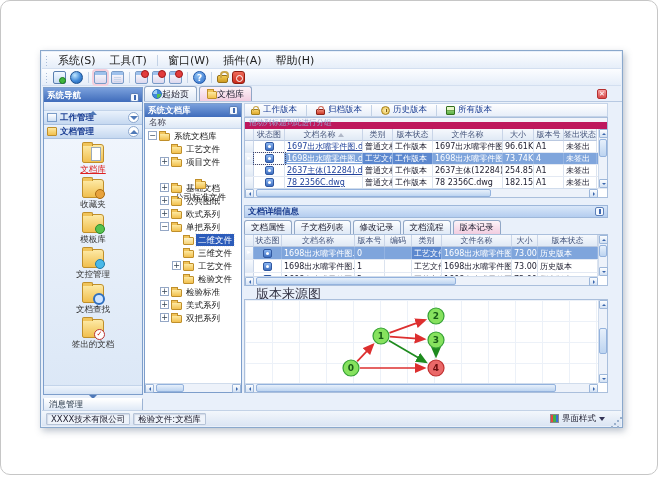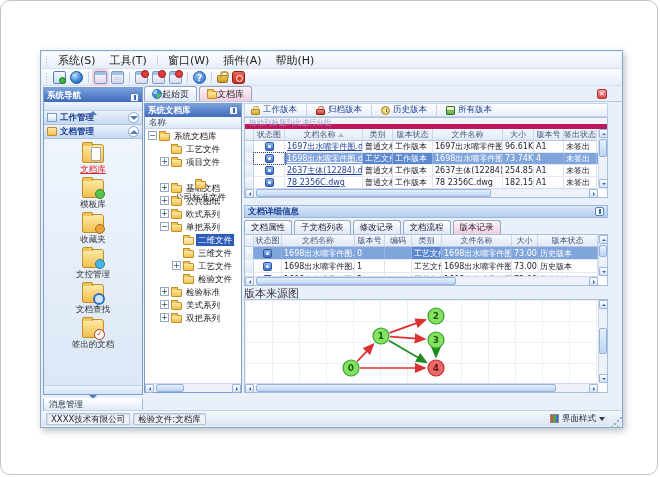--- a/index.html
+++ b/index.html
@@ -99,21 +99,21 @@
   .lock-yellow-icon::before{content:'';position:absolute;left:1px;top:-4px;width:4px;height:4px;border:1.5px solid #c9a54a;border-bottom:none;border-radius:3px 3px 0 0}
   .lock-red-icon{background:linear-gradient(#f08a7a,#cc3a28);border:1px solid #8e241a;border-radius:1px;height:6px;margin-top:3px}
   .lock-red-icon::before{content:'';position:absolute;left:1px;top:-4px;width:4px;height:4px;border:1.5px solid #d06a5a;border-bottom:none;border-radius:3px 3px 0 0}
   .clock-icon{border-radius:50%;background:radial-gradient(#fdf0b8,#e8b93c);border:1px solid #a5821e}
   .clock-icon::after{content:'';position:absolute;left:4px;top:2px;width:1px;height:3px;background:#7a5c10}
   .box-green-icon{background:linear-gradient(#bfe8a0,#5bb044);border:1px solid #33701f;border-radius:1px}
   .box-green-icon::before{content:'';position:absolute;left:0;right:0;top:0;height:3px;background:#e8f6c8;border-bottom:1px solid #6fa84f}
   
   .grid1{position:absolute;left:0;top:14px;right:0;height:81px;border:1px solid #aabfdc;background:#fff}
   .grid2{position:absolute;left:0;top:131px;right:0;height:52px;border:1px solid #aabfdc;background:#fff}
-  .ghint{height:11px;background:#f2f4fa;border-bottom:5px solid #be185d;font-size:7.5px;color:#9aa2cf;padding:0 4px;line-height:10px}
+  .ghint{height:11px;background:#f2f4fa;border-bottom:7px solid #be185d;font-size:7.5px;color:#9aa2cf;padding:0 4px;line-height:10px}
   .ghead{display:flex;height:12px}
   .g-cell{flex:0 0 auto;border-right:1px solid #dbe3ef;font-size:8px;line-height:12px;padding:0 2px;overflow:hidden;white-space:nowrap;color:#223}
   .g-h{background:linear-gradient(#f6f9fd,#e0e9f5);border-right:1px solid #c9d5e8;border-bottom:1px solid #b9c8e0;color:#44547a;display:flex;align-items:center;justify-content:center;gap:2px;padding:0 1px}
   .sortglyph{width:0;height:0;border-left:3px solid transparent;border-right:3px solid transparent;border-bottom:4px solid #b0b8c8}
   .g-row{display:flex;height:12px;border-bottom:1px solid #e3e9f3;background:#fff;cursor:pointer}
   .grid2 .g-row{height:13px}
   .grid2 .g-cell{line-height:13px}
   .g-row.sel{background:#7fa5dc;color:#fff}
   .g-row.sel .g-cell{color:#fff;border-right-color:#93b3e2}
   .g-row.sel .g-cell.dk{background:#5c88cf}
@@ -127,21 +127,21 @@
   .g1-hs{left:0;right:9px;bottom:0}
   .g1-vs{top:11px;bottom:9px;right:0}
   .g2-hs{left:0;right:9px;bottom:0}
   .g2-vs{top:0;bottom:9px;right:0}
   
   .dhdr{position:absolute;left:0;top:102px;right:0;height:13px;display:flex;align-items:center;justify-content:space-between;padding:0 3px;background:linear-gradient(#d9e7f9,#b4cdef);border:1px solid #9db7da;color:#1a3c8f;font-size:8.5px;font-weight:bold}
   .dtabs{position:absolute;left:0;top:116px;right:0;height:15px;display:flex;align-items:flex-end;gap:2px}
   .dtab2{height:14px;padding:0 6px;font-size:8.5px;color:#223;border:1px solid #91a7c6;border-bottom:none;border-radius:3px 3px 0 0;background:linear-gradient(#fdfeff,#dfe9f6);line-height:13px;cursor:pointer}
   .dtab2.active{background:linear-gradient(#fdf3f8,#f2cde0)}
   
-  .glabel{position:absolute;left:0;top:185px;font-size:11px;color:#334;line-height:11px}
+  .glabel{position:absolute;left:12px;top:185px;font-size:13px;color:#334;line-height:11px}
   .gbox{position:absolute;left:0;top:196px;right:0;bottom:0;border:1px solid #aabfdc;background:#fff}
   .gcanvas{position:absolute;left:0;top:0;right:9px;bottom:9px;background-image:linear-gradient(to right,#ecf1f8 1px,transparent 1px),linear-gradient(to bottom,#ecf1f8 1px,transparent 1px);background-size:27px 21px}
   .gb-vs{top:0;bottom:9px;right:0}
   .gb-hs{left:0;right:9px;bottom:0}
   
   .statusbar{position:absolute;left:1px;right:1px;bottom:1px;height:16px;display:flex;align-items:center;gap:3px;padding:0 4px;background:linear-gradient(#f3f7fc,#dbe5f3);border-top:1px solid #c3d2e6}
   .st-box{height:12px;line-height:11px;font-size:8.5px;color:#223;padding:0 4px;border:1px solid #b6c4d8;border-radius:1px;background:#eef3fa;box-shadow:inset 1px 1px 1px rgba(120,140,170,.25);white-space:nowrap}
   .st-spacer{flex:1}
   .st-style{display:flex;align-items:center;gap:3px;font-size:8.5px;color:#223;cursor:pointer}
   .style-palette-icon{width:9px;height:9px;background:linear-gradient(90deg,#e84444 0 33%,#44b044 33% 66%,#3a6fd8 66%);border:1px solid #888;flex:0 0 auto}
@@ -206,26 +206,26 @@
         <i class="grp-chev">
             <i class="chev up"></i>
           </i>
       </div>
       <div class="sb-items" id="sbItems">
           <div class="side-item sel">
             <div class="bigicon folder-doc-icon"></div>
             <div class="side-label">文档库</div>
           </div>
           <div class="side-item">
+            <div class="bigicon folder-star-icon"></div>
+            <div class="side-label">收藏夹</div>
+          </div>
+          <div class="side-item">
             <div class="bigicon folder-template-icon"></div>
             <div class="side-label">模板库</div>
-          </div>
-          <div class="side-item">
-            <div class="bigicon folder-star-icon"></div>
-            <div class="side-label">收藏夹</div>
           </div>
           <div class="side-item">
             <div class="bigicon folder-control-icon"></div>
             <div class="side-label">文控管理</div>
           </div>
           <div class="side-item">
             <div class="bigicon folder-search-icon"></div>
             <div class="side-label">文档查找</div>
           </div>
           <div class="side-item">

